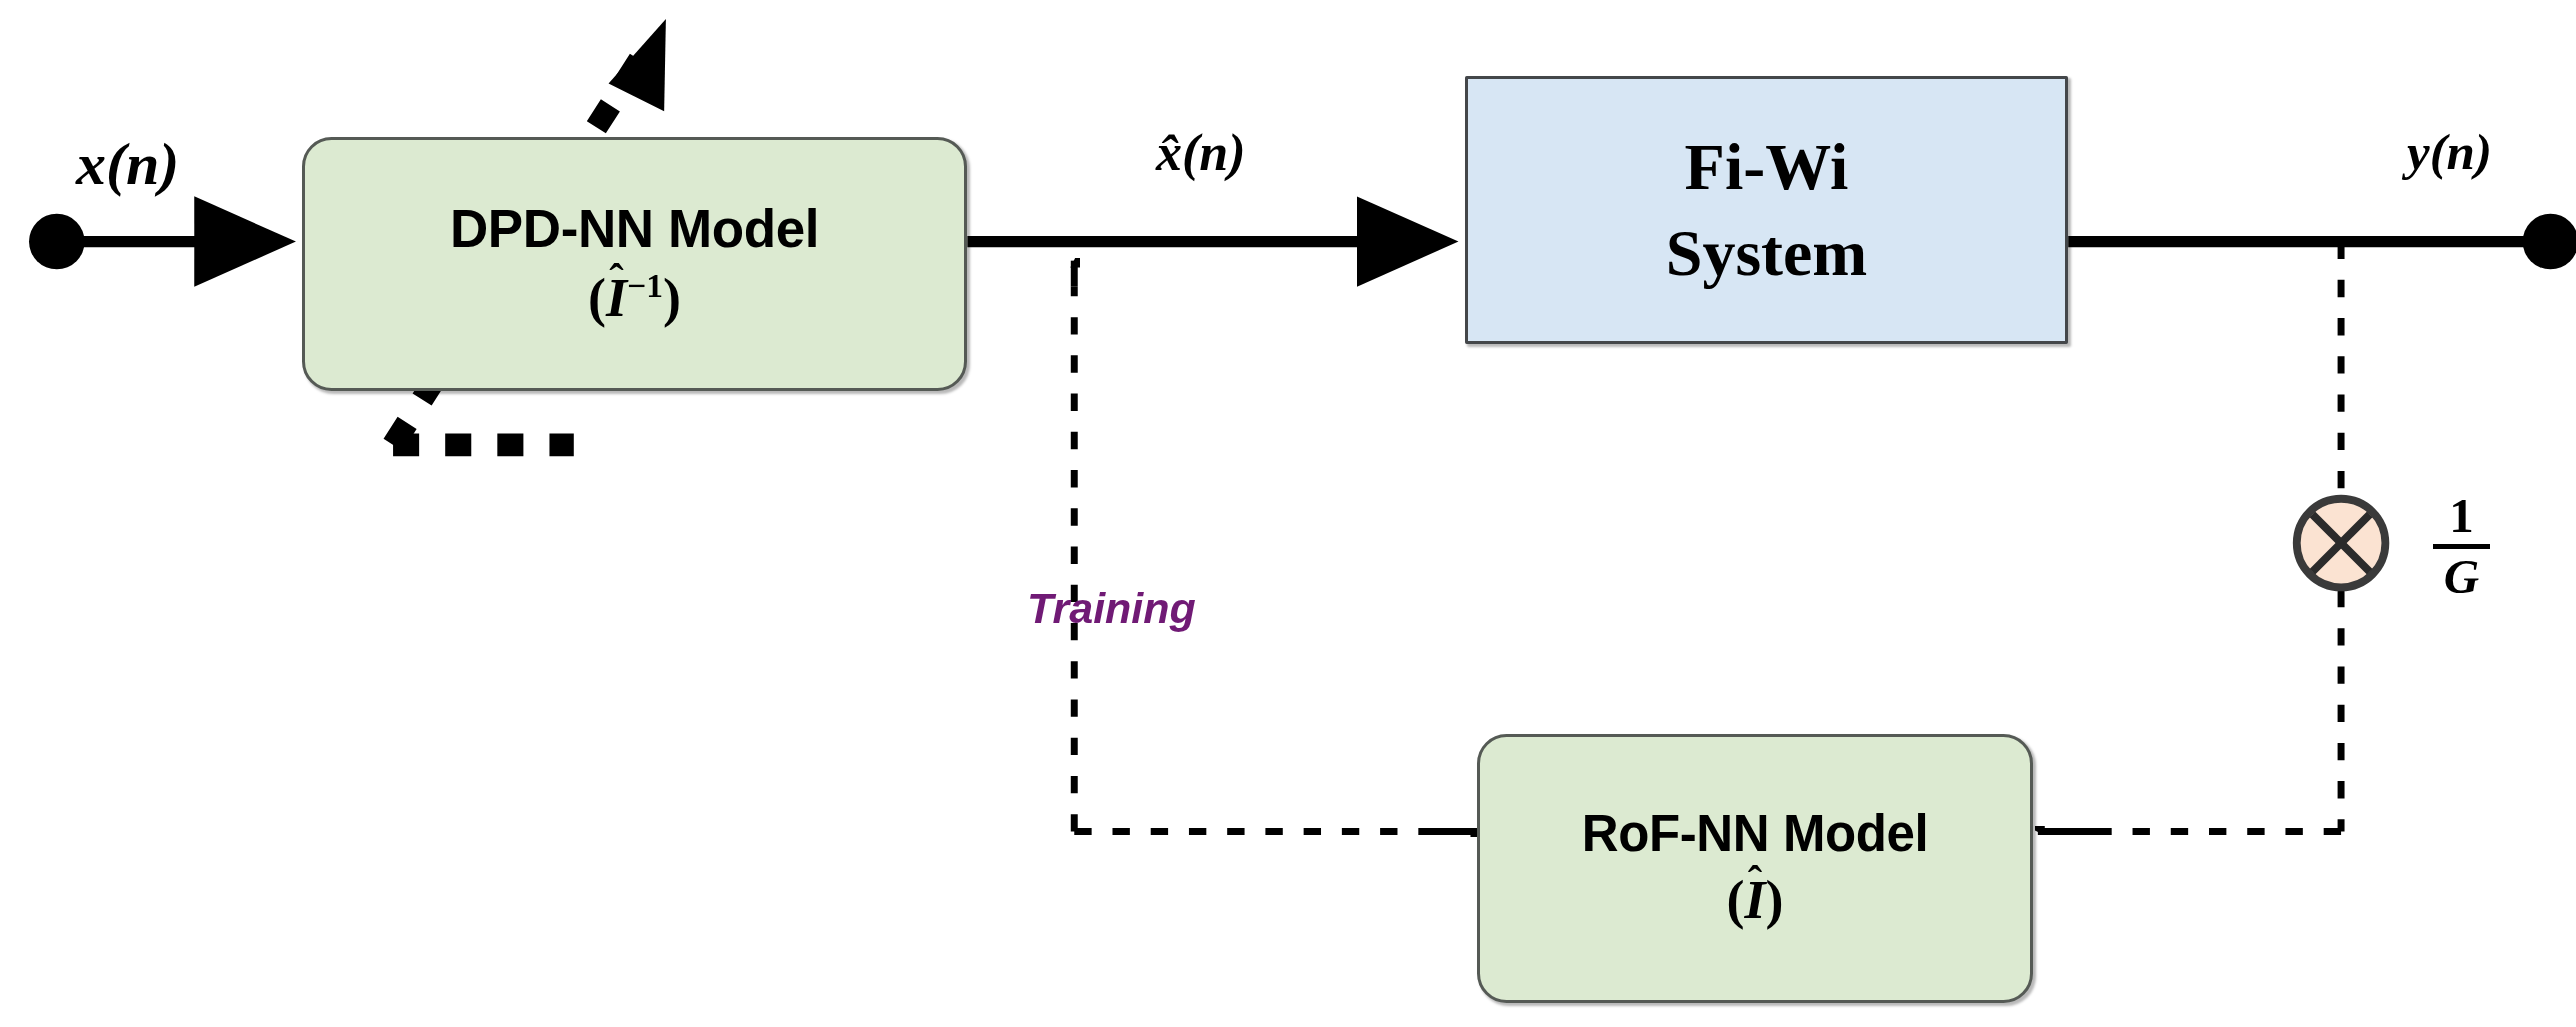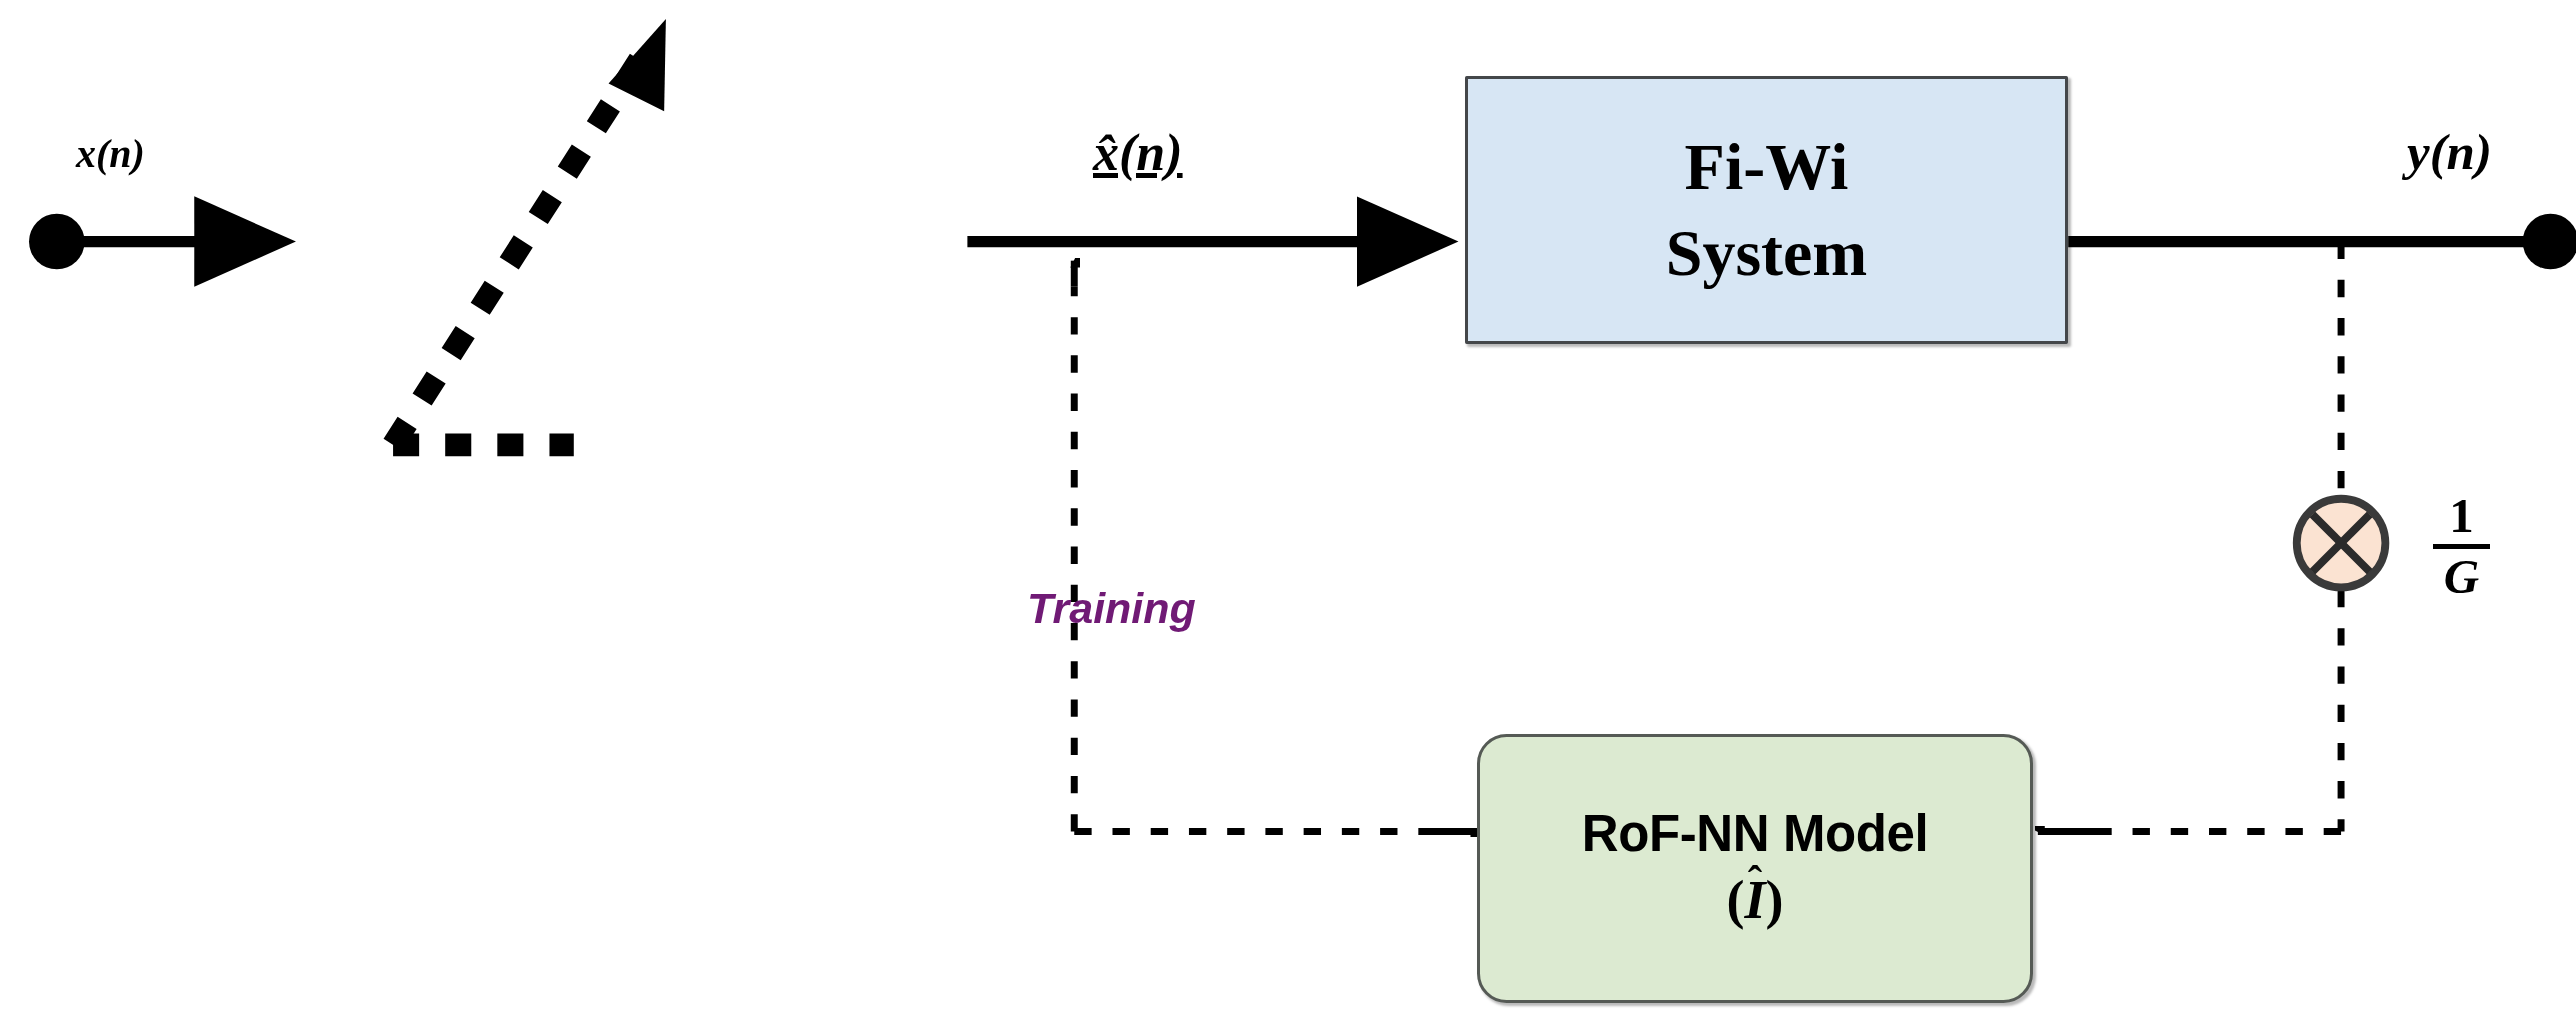--- a/index.html
+++ b/index.html
@@ -68,22 +68,22 @@
     font-weight:bold;color:#000;font-size:66px;line-height:1.30;
   }
 
   
   .lbl{
     position:absolute;
     font-family:"Liberation Serif", serif;
     font-weight:bold;font-style:italic;
     color:#000;white-space:nowrap;
   }
-  #lbl-x{left:76px;top:130px;font-size:40px;}
-  #lbl-xhat{left:1093px;top:123px;font-size:52px;text-decoration:underline;}
+  #lbl-x{left:76px;top:130px;font-size:60px;}
+  #lbl-xhat{left:1156px;top:123px;font-size:52px;}
   #lbl-y{left:2407px;top:123px;font-size:51px;}
 
   #lbl-training{
     position:absolute;left:1027px;top:584px;
     font-family:"Liberation Sans", sans-serif;
     font-weight:bold;font-style:italic;font-size:43px;color:#701a75;
     white-space:nowrap;
   }
 
   
@@ -146,20 +146,26 @@
       <line x1="2727" y1="592" x2="2661" y2="658" stroke="#2b2b2b" stroke-width="9"></line>
     </g>
 
     <g>
       <line x1="452" y1="512" x2="660" y2="512" stroke="#000" stroke-width="26" stroke-dasharray="30 30" stroke-linecap="butt"></line>
       <line x1="452" y1="512" x2="740" y2="62" stroke="#000" stroke-width="26" stroke-dasharray="30 32" stroke-linecap="butt"></line>
       <path d="M766,22 L764,128 L700,96 Z" fill="#000"></path>
     </g>
   </svg>
 
+  <div class="box box-green" id="dpd-box">
+    <div class="box-title">DPD-NN Model</div>
+    <div class="box-sub">
+      <span class="paren">(</span><span class="hatch"><span class="hat">̂</span><span>I</span></span><span class="sup">−1</span><span class="paren">)</span>
+    </div>
+  </div>
 
   <div class="box box-blue" id="fiwi-box">
     <div class="fiwi-line">Fi-Wi</div>
     <div class="fiwi-line">System</div>
   </div>
 
   <div class="box box-green" id="rof-box">
     <div class="box-title">RoF-NN Model</div>
     <div class="box-sub">
       <span class="paren">(</span><span class="hatch"><span class="hat">̂</span><span>I</span></span><span class="paren">)</span>

